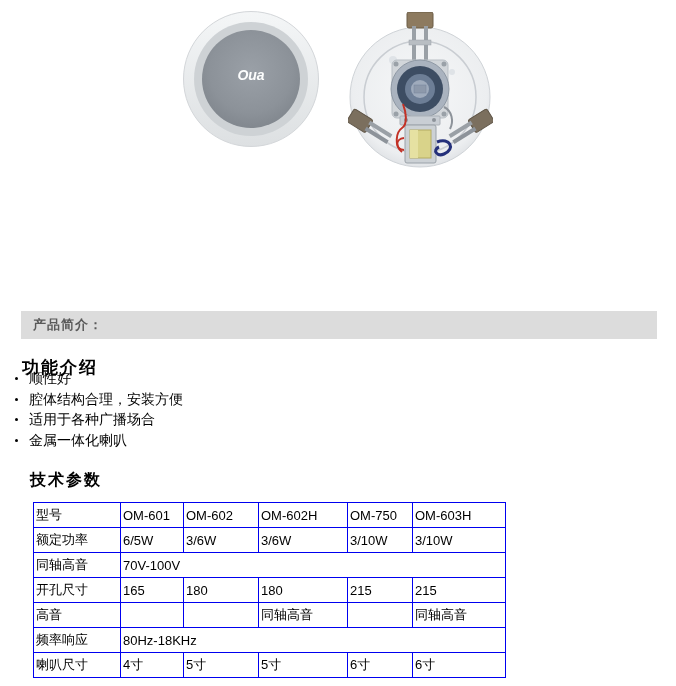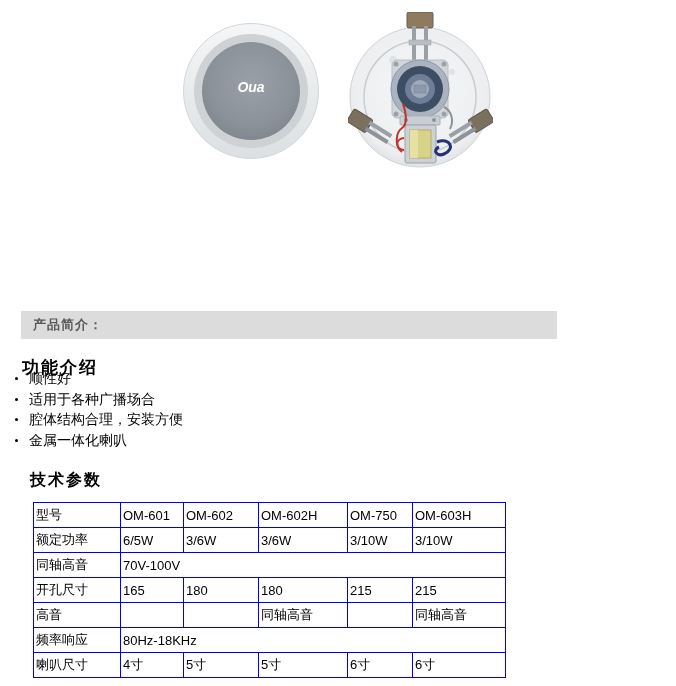--- a/index.html
+++ b/index.html
@@ -4,27 +4,27 @@
 <style>
   html,body{margin:0;padding:0;}
   body{
     width:676px;height:686px;position:relative;overflow:hidden;
     background:#ffffff;
     font-family:"Liberation Sans","DejaVu Sans",sans-serif;
     color:#000;
   }
   
   .photo{position:absolute;}
-  #front-photo{left:183px;top:16px;width:137px;height:150px;}
+  #front-photo{left:183px;top:4px;width:137px;height:150px;}
   #rear-photo{left:348px;top:12px;width:145px;height:161px;}
   .photo svg{display:block;width:100%;height:100%;}
 
   
   .banner{
-    position:absolute;left:21px;top:311px;width:536px;height:28px;
+    position:absolute;left:21px;top:311px;width:636px;height:28px;
     background:#dcdcdc;
     font-size:13px;font-weight:bold;color:#595959;
     line-height:28px;padding-left:12px;box-sizing:border-box;
     letter-spacing:1px;
   }
 
   
   .features-title{
     position:absolute;left:22px;top:356px;
     font-size:17px;font-weight:bold;letter-spacing:2px;
@@ -140,22 +140,22 @@
     <path d="M89,130 c13,-5 19,7 7,12 c-7,3 -12,-4 -5,-7" fill="none" stroke="#24307a" stroke-width="3"></path>
     <path d="M96,95 c8,4 10,14 6,22" fill="none" stroke="#8d939a" stroke-width="2"></path>
   </svg>
 </div>
 
 <div class="banner">产品简介：</div>
 
 <div class="features-title">功能介绍</div>
 <ul class="feature-list">
   <li>顺性好</li>
+  <li>腔体结构合理，安装方便</li>
   <li>适用于各种广播场合</li>
-  <li>腔体结构合理，安装方便</li>
   <li>金属一体化喇叭</li>
 </ul>
 
 <div class="specs-title">技术参数</div>
 
 <table class="spec-table">
   <colgroup>
     <col style="width:87px">
       <col style="width:63px">
       <col style="width:75px">

